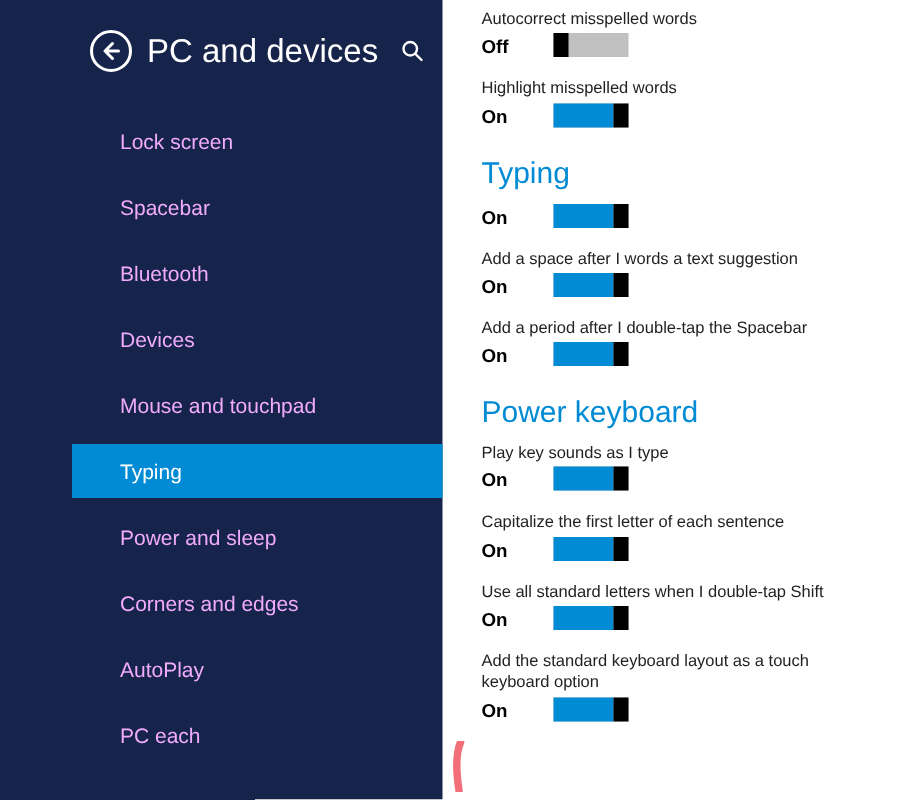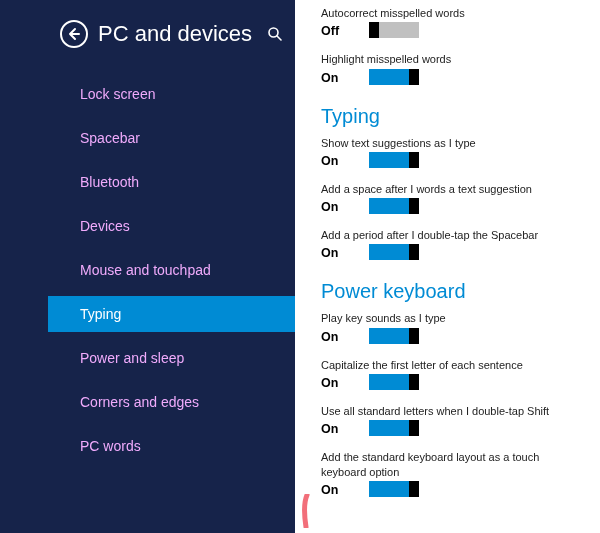--- a/index.html
+++ b/index.html
@@ -115,21 +115,22 @@
   </div>
   <div class="sb-list" id="sb-list">
       <div class="sb-item">Lock screen</div>
       <div class="sb-item">Spacebar</div>
       <div class="sb-item">Bluetooth</div>
       <div class="sb-item">Devices</div>
       <div class="sb-item">Mouse and touchpad</div>
       <div class="sb-item selected">Typing</div>
       <div class="sb-item">Power and sleep</div>
       <div class="sb-item">Corners and edges</div>
-      <div class="sb-item">PC words</div>
+      <div class="sb-item">AutoPlay</div>
+      <div class="sb-item">PC each</div>
     </div>
 </div>
 
 <div class="main" id="main">
     <div class="opt">
       <div class="opt-label">Autocorrect misspelled words</div>
       <div class="opt-row">
         <span class="opt-state">Off</span>
         <div class="toggle off">
           <div class="fill"></div>
@@ -142,21 +143,20 @@
       <div class="opt-row">
         <span class="opt-state">On</span>
         <div class="toggle on">
           <div class="fill"></div>
           <div class="thumb"></div>
         </div>
       </div>
     </div>
     <div class="section-title">Typing</div>
     <div class="opt">
-      <div class="opt-label">Show text suggestions as I type</div>
       <div class="opt-row">
         <span class="opt-state">On</span>
         <div class="toggle on">
           <div class="fill"></div>
           <div class="thumb"></div>
         </div>
       </div>
     </div>
     <div class="opt">
       <div class="opt-label">Add a space after I words a text suggestion</div>

